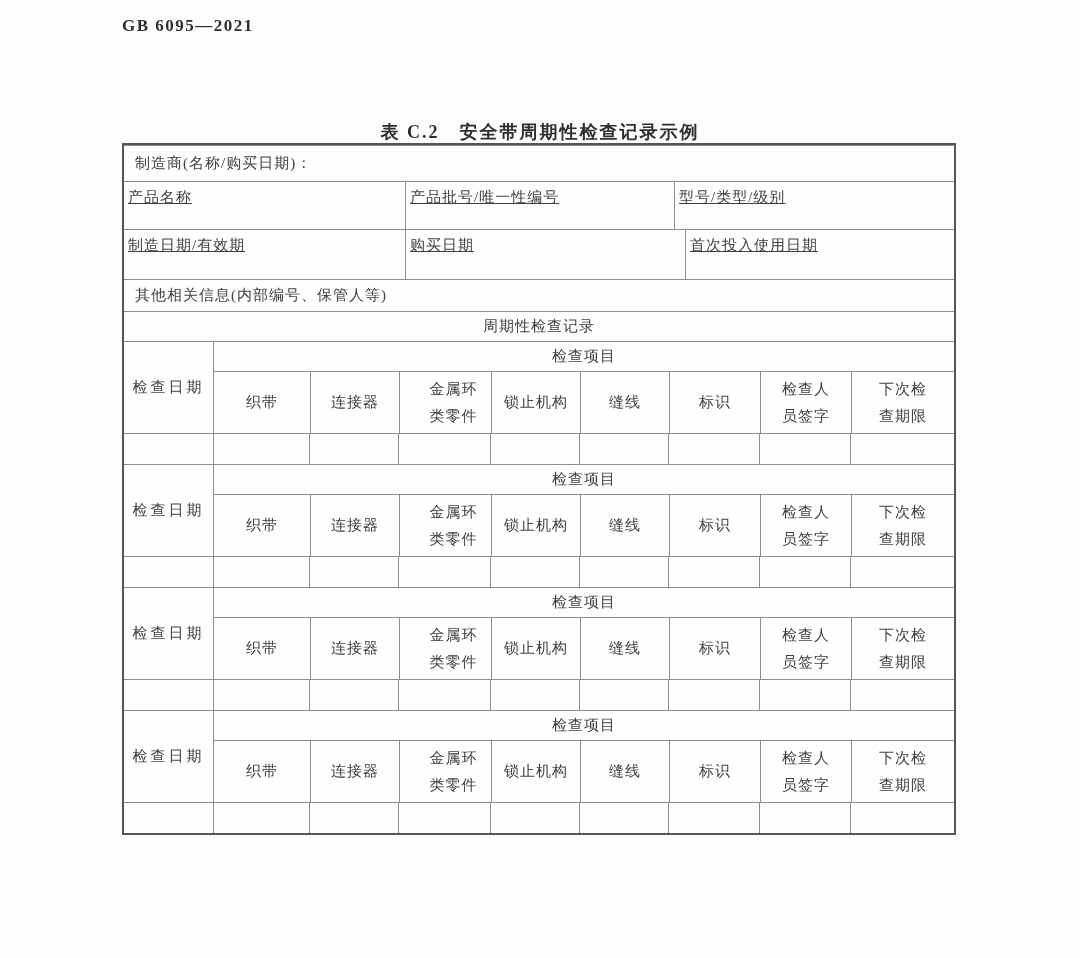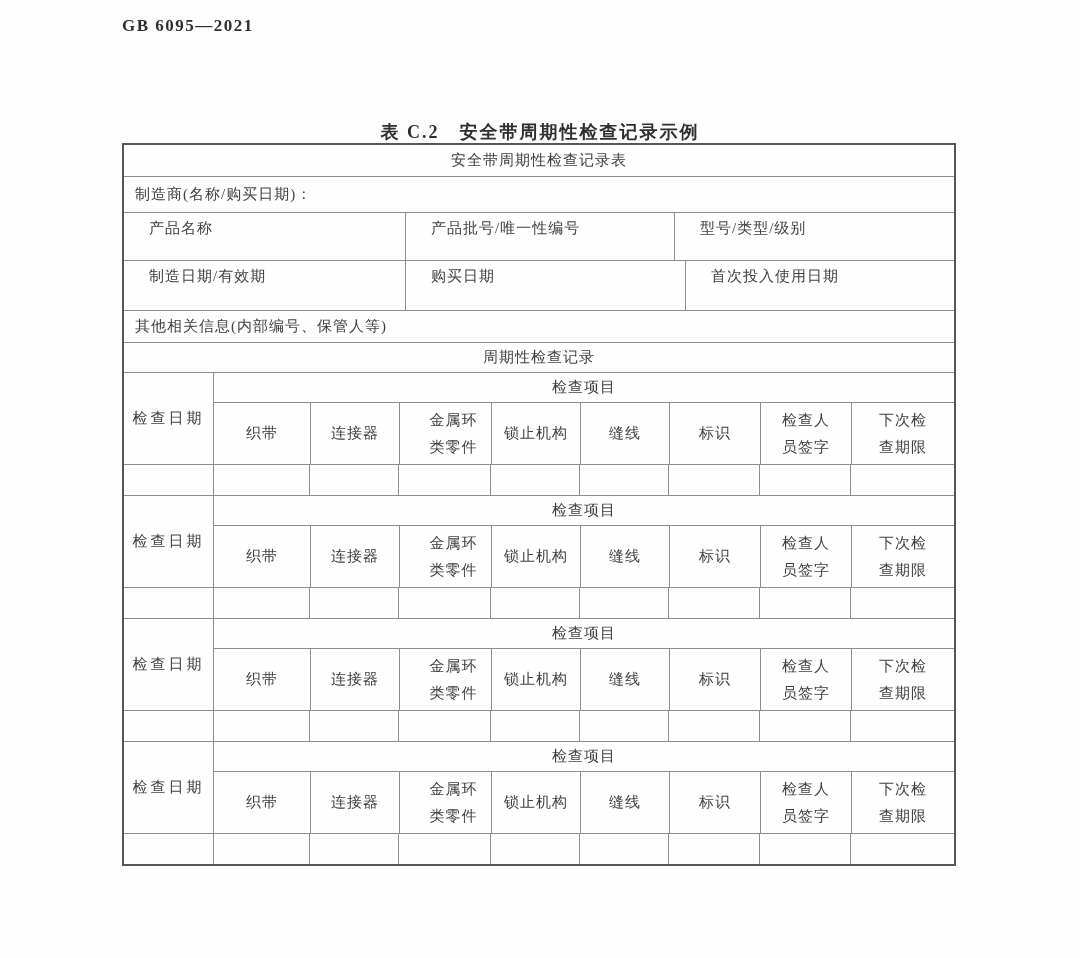--- a/index.html
+++ b/index.html
@@ -24,21 +24,21 @@
     background:#fefefe; font-size:15px; letter-spacing:1px;
   }
   .tr { display:flex; border-top:1px solid #8d8d8d; }
   .tr.first { border-top:none; }
   .td { box-sizing:border-box; border-left:1px solid #8d8d8d; }
   .td:first-child { border-left:none; }
   .full { flex:1; }
   .vc { display:flex; align-items:center; }
   .cc { display:flex; align-items:center; justify-content:center; text-align:center; }
   .padl { padding-left:11px; }
-  .topleft { padding:6px 8px 0 25px; }
+  .topleft { padding:6px 8px 0 4px;text-decoration:underline; }
 
   .r1 { height:31px; }
   .r2 { height:35px; }
   .r3 { height:47px; }
   .r4 { height:49px; }
   .r5 { height:31px; }
   .r6 { height:29px; }
 
   .i1 { width:281px; }
   .i2 { width:280px; }
@@ -74,23 +74,20 @@
 <body>
 
 <div class="page">
 
   <div class="gb-header">GB 6095—2021</div>
 
   <div class="doc-title">表 C.2　安全带周期性检查记录示例</div>
 
   <div class="tbl">
 
-    <div class="tr first r1">
-      <div class="td full cc">安全带周期性检查记录表</div>
-    </div>
 
     <div class="tr r2">
       <div class="td full vc padl">制造商(名称/购买日期)：</div>
     </div>
 
     <div class="tr r3">
       <div class="td i1 topleft">产品名称</div>
       <div class="td i3 topleft">产品批号/唯一性编号</div>
       <div class="td i2 topleft">型号/类型/级别</div>
     </div>

